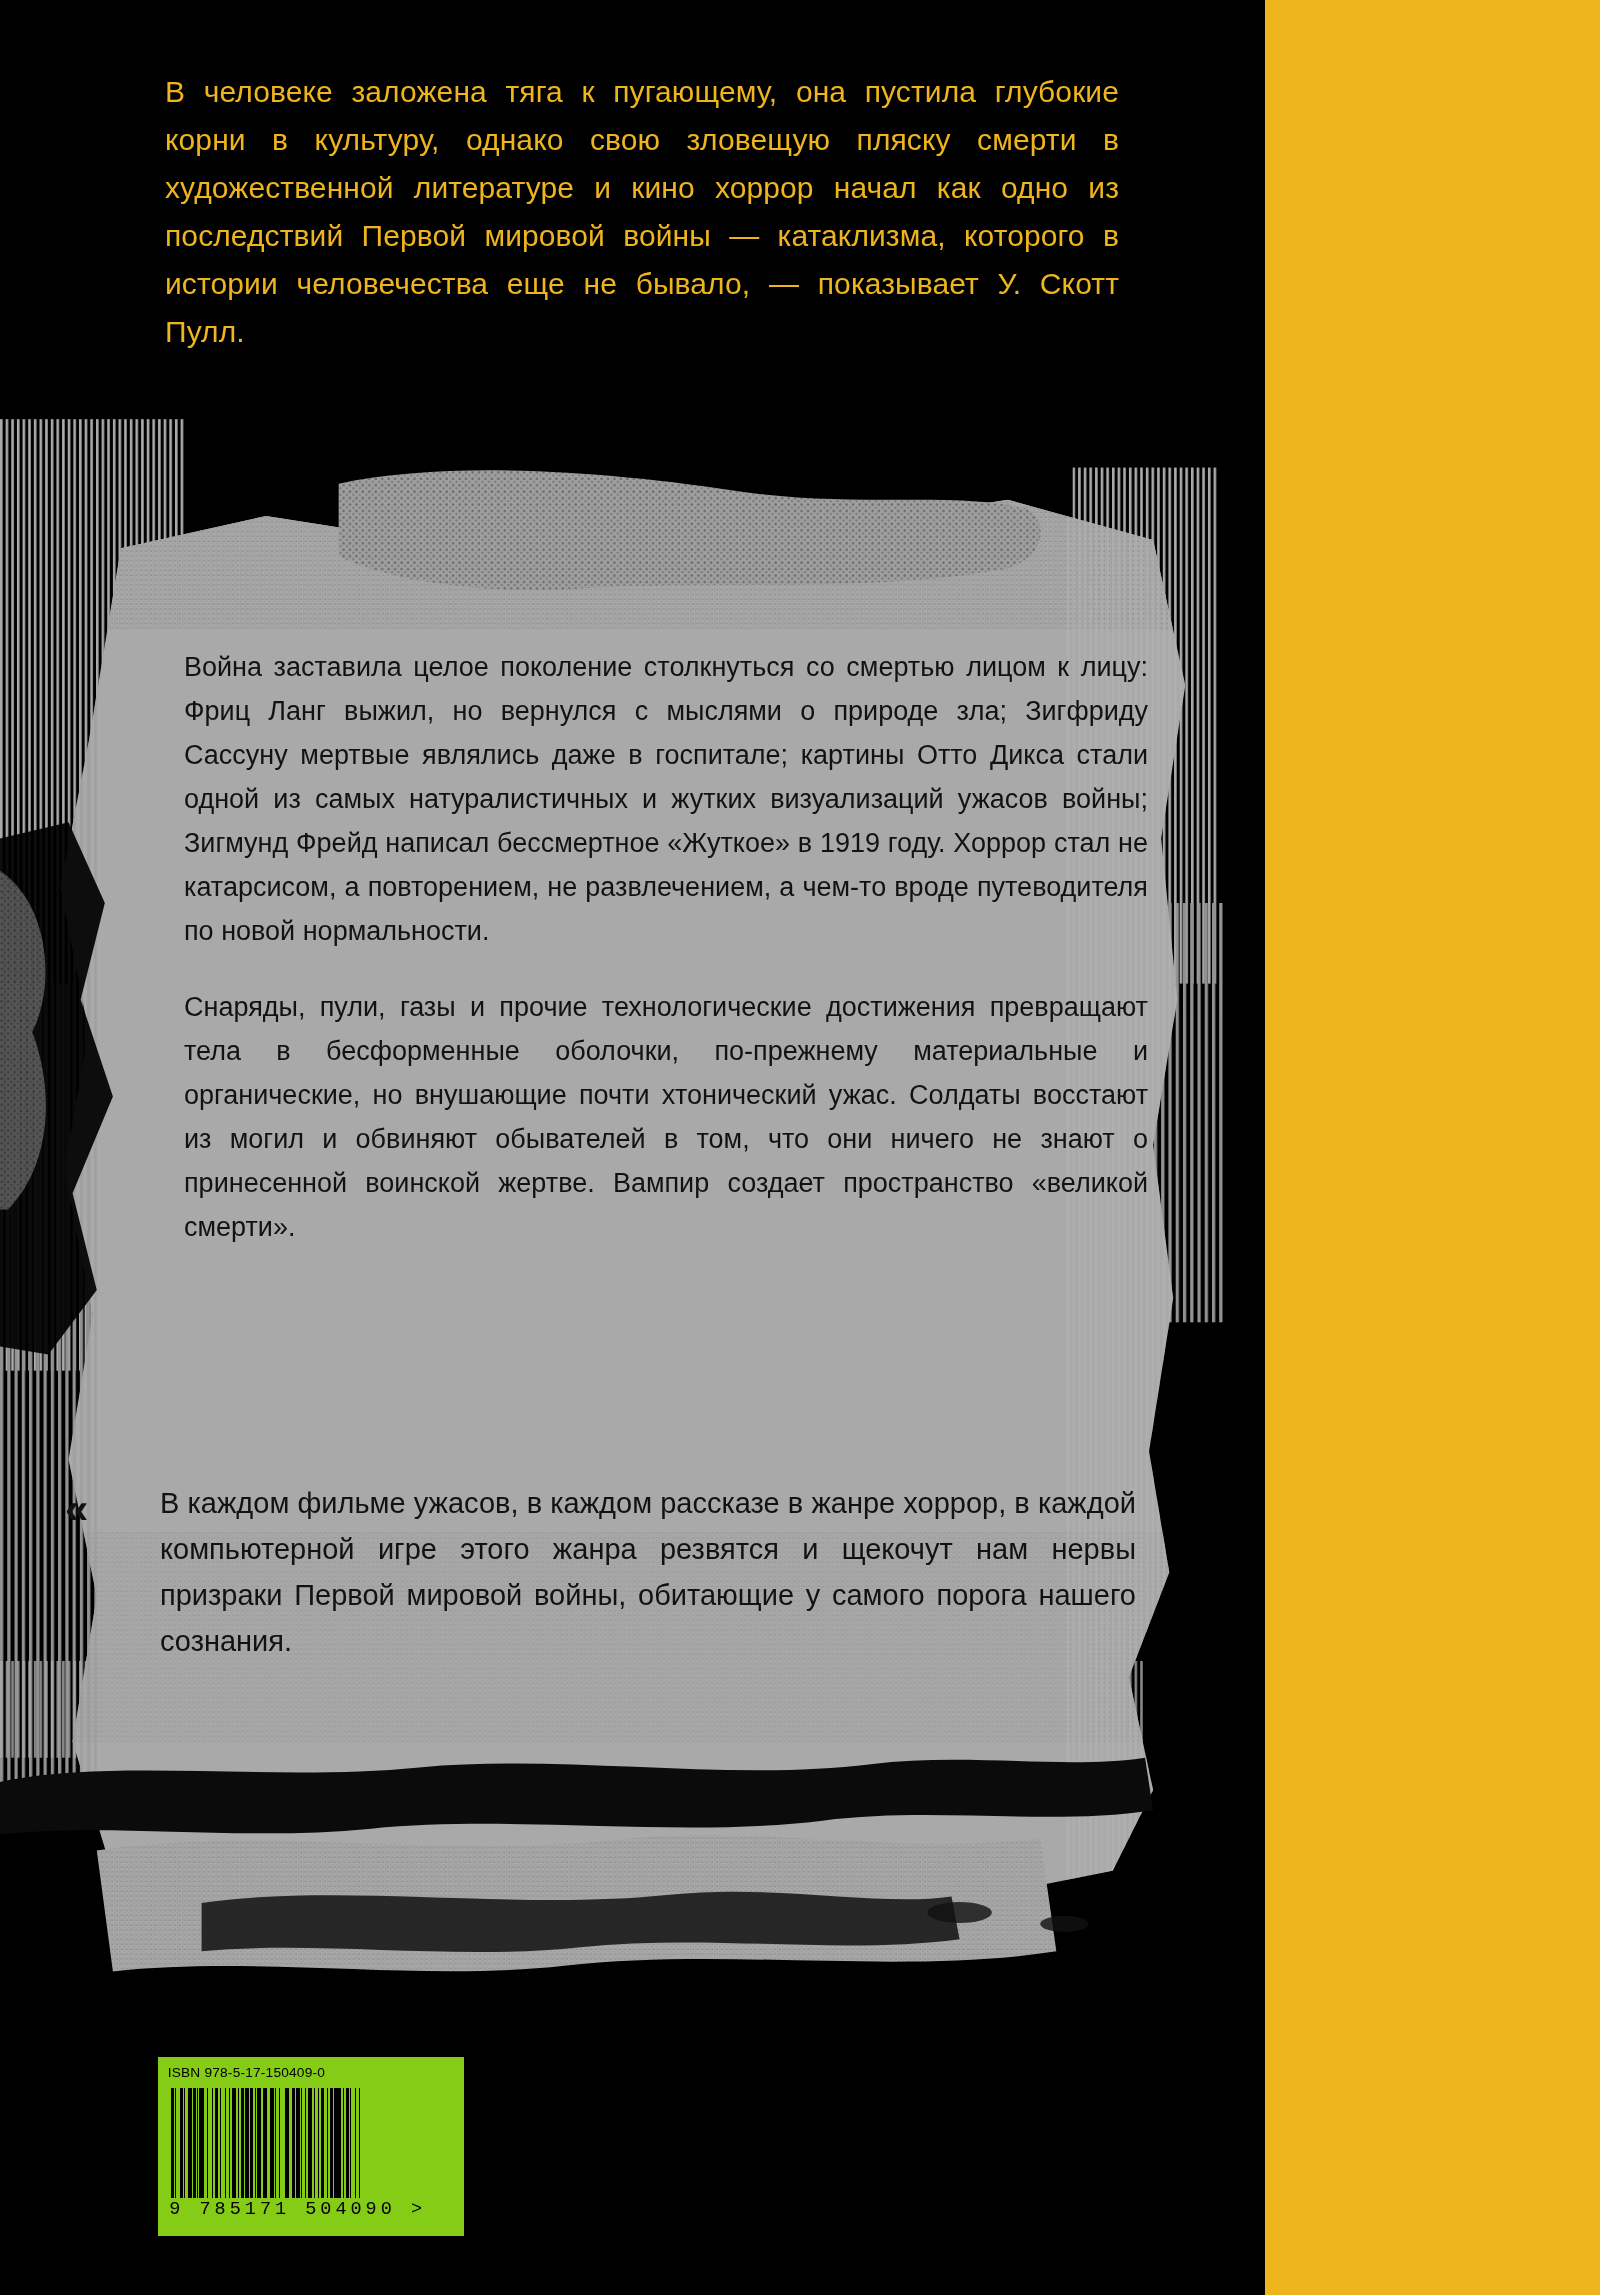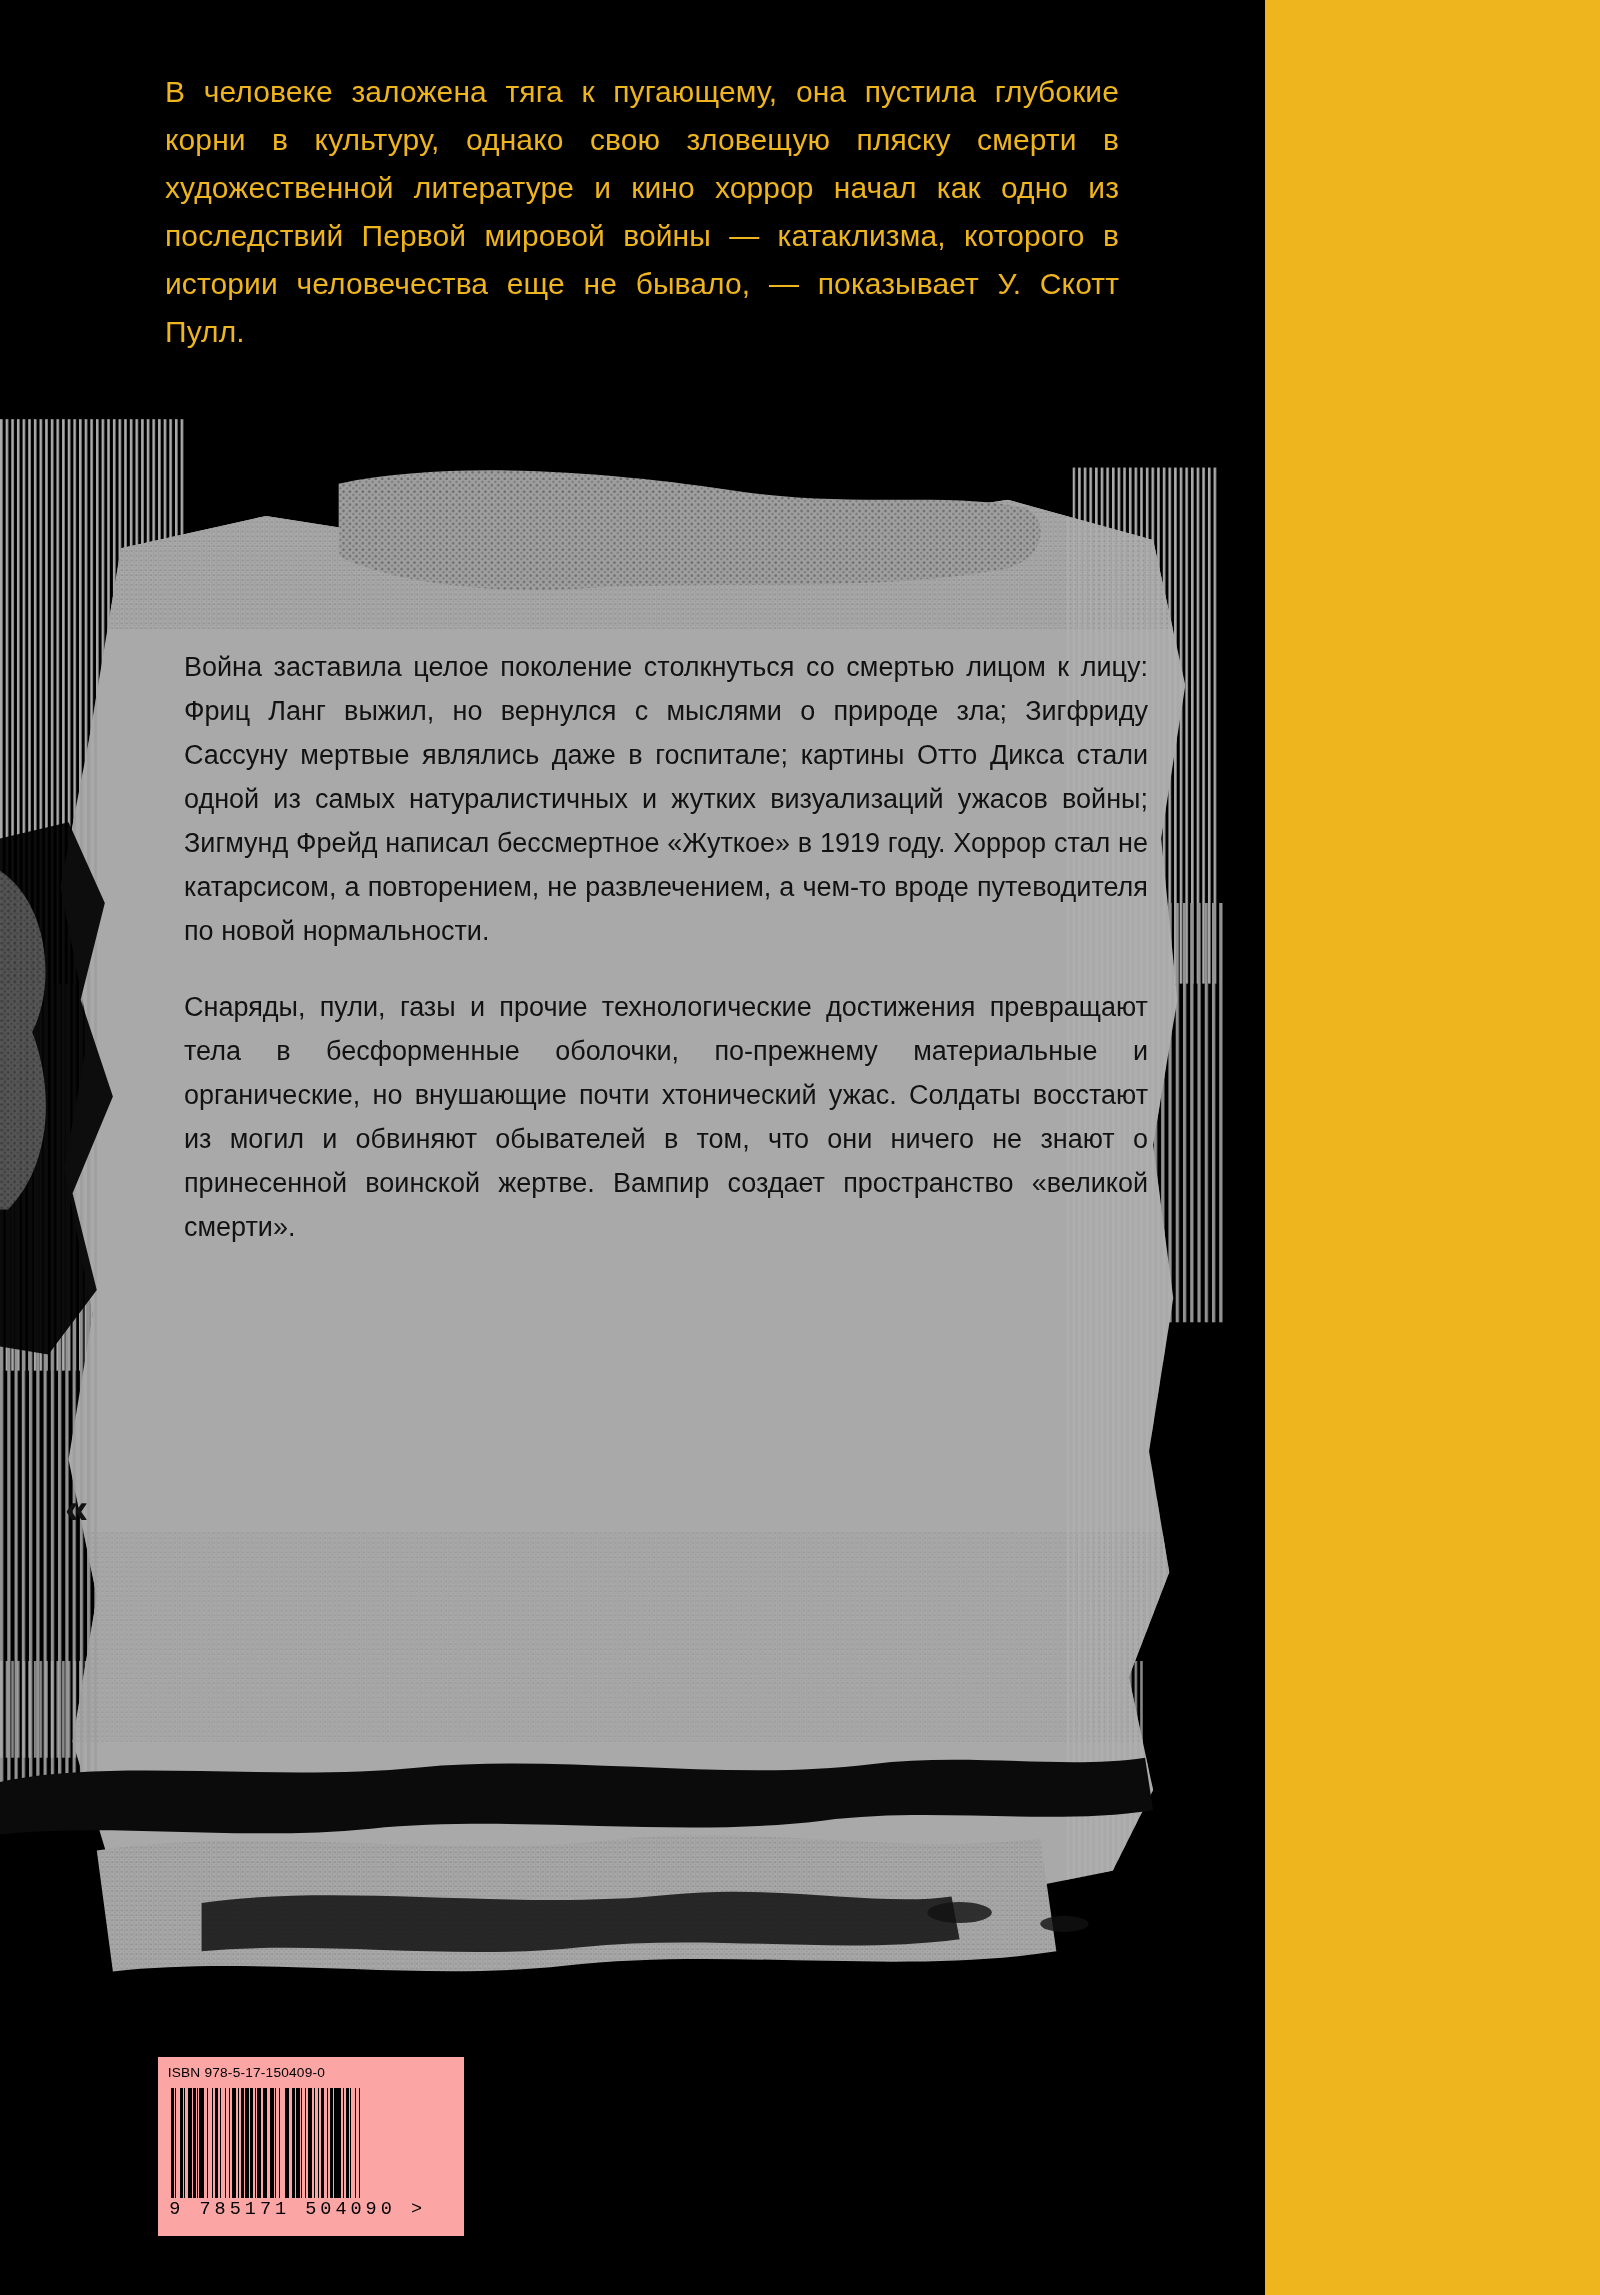--- a/index.html
+++ b/index.html
@@ -98,21 +98,21 @@
     letter-spacing: -3.2px;
   }
 
   
   #barcode-block {
     position: absolute;
     left: 158px;
     top: 2057px;
     width: 306px;
     height: 179px;
-    background: #fca5a5;
+    background: #84cc16;
     padding: 0;
   }
   #isbn-text {
     position: absolute;
     left: 9.7px;
     top: 8px;
     font-size: 13.7px;
     color: #000;
     font-family: "Liberation Sans", sans-serif;
     letter-spacing: 0.2px;
@@ -217,20 +217,23 @@
   <div id="top-quote">
     <p>В человеке заложена тяга к пугающему, она пустила глубокие корни в культуру, однако свою зловещую пляску смерти в художественной литературе и кино хоррор начал как одно из последствий Первой мировой войны — катаклизма, которого в истории человечества еще не бывало, — показывает У. Скотт Пулл.</p>
   </div>
 
   <div id="body-text">
     <p>Война заставила целое поколение столкнуться со смертью лицом к лицу: Фриц Ланг выжил, но вернулся с мыслями о природе зла; Зигфриду Сассуну мертвые являлись даже в госпитале; картины Отто Дикса стали одной из самых натуралистичных и жутких визуализаций ужасов войны; Зигмунд Фрейд написал бессмертное «Жуткое» в 1919 году. Хоррор стал не катарсисом, а повторением, не развлечением, а чем-то вроде путеводителя по новой нормальности.</p>
     <p>Снаряды, пули, газы и прочие технологические достижения превращают тела в бесформенные оболочки, по-прежнему материальные и органические, но внушающие почти хтонический ужас. Солдаты восстают из могил и обвиняют обывателей в том, что они ничего не знают о принесенной воинской жертве. Вампир создает пространство «великой смерти».</p>
   </div>
 
   <div id="quote-mark">«</div>
+  <div id="pull-quote">
+    <p>В каждом фильме ужасов, в каждом рассказе в жанре хоррор, в каждой компьютерной игре этого жанра резвятся и щекочут нам нервы призраки Первой мировой войны, обитающие у самого порога нашего сознания.</p>
+  </div>
 
   <div id="barcode-block">
     <div id="isbn-text">ISBN 978-5-17-150409-0</div>
     <div id="bars">
         <div class="bar" style="left: 0px; width: 2.6px;"></div>
         <div class="bar" style="left: 3.9px; width: 1.3px;"></div>
         <div class="bar" style="left: 9px; width: 2.6px;"></div>
         <div class="bar" style="left: 13px; width: 1.3px;"></div>
         <div class="bar" style="left: 17px; width: 3.9px;"></div>
         <div class="bar" style="left: 22px; width: 2.6px;"></div>

